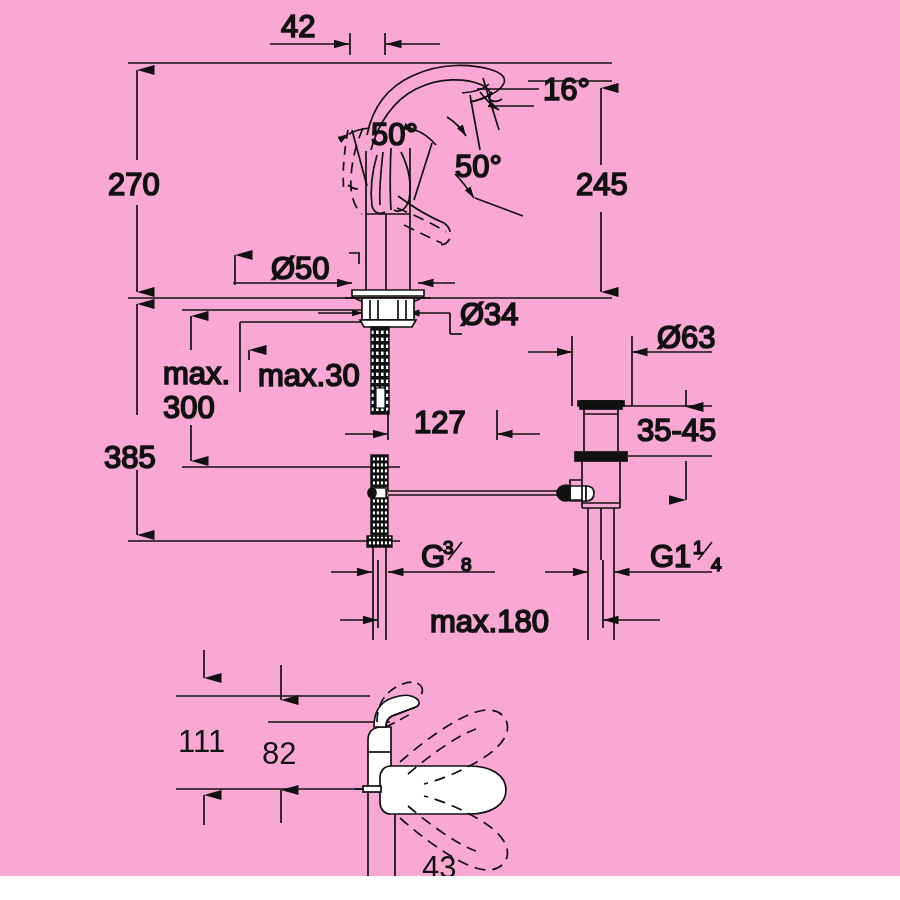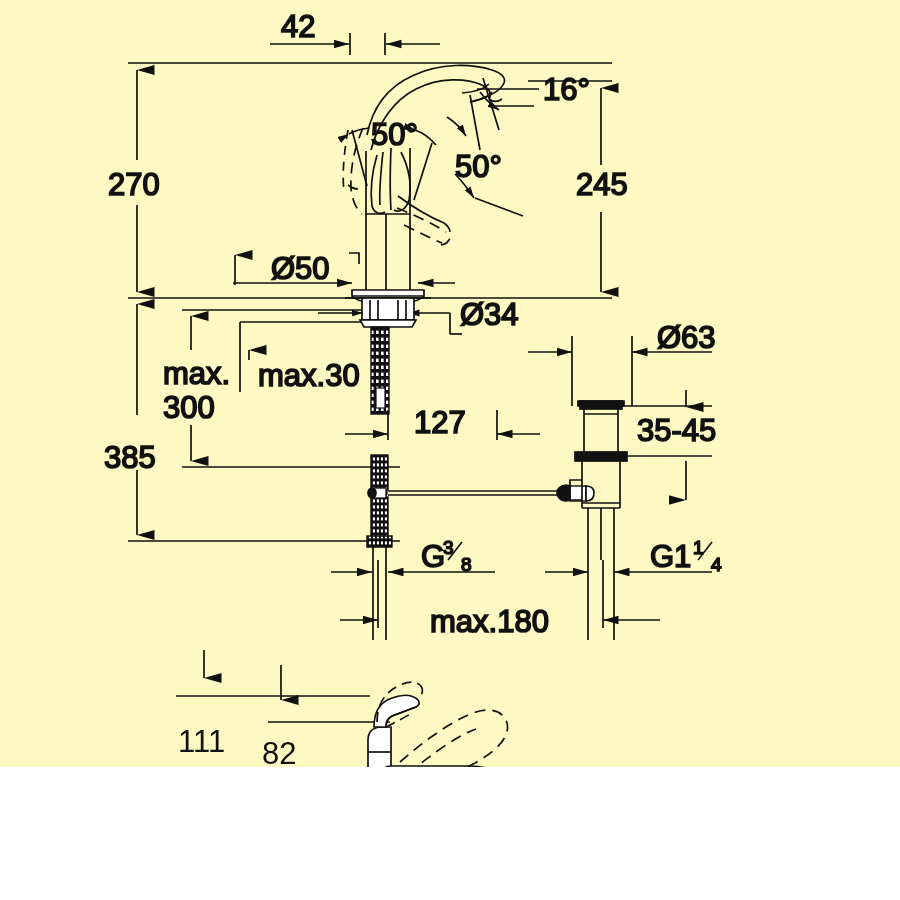--- a/index.html
+++ b/index.html
@@ -1,20 +1,20 @@
 <!DOCTYPE html>
 <html><head>
 <meta charset="utf-8">
 <title>Technical Drawing</title>
 <style>
   html,body{margin:0;padding:0;background:#ffffff;}
   #root{
     position:relative;
-    width:900px;height:767px;
-    background:#fef9c3;
+    width:900px;height:876px;
+    background:#f9a8d4;
     font-family:"Liberation Sans", sans-serif;
     overflow:hidden;
     text-decoration:underline;
   }
   #drawing{position:absolute;left:0;top:0;width:900px;height:900px;}
   .dimtext{
     font-family:"Liberation Sans", sans-serif;
     fill:#111111;
     font-size:31px;
     font-weight:400;

